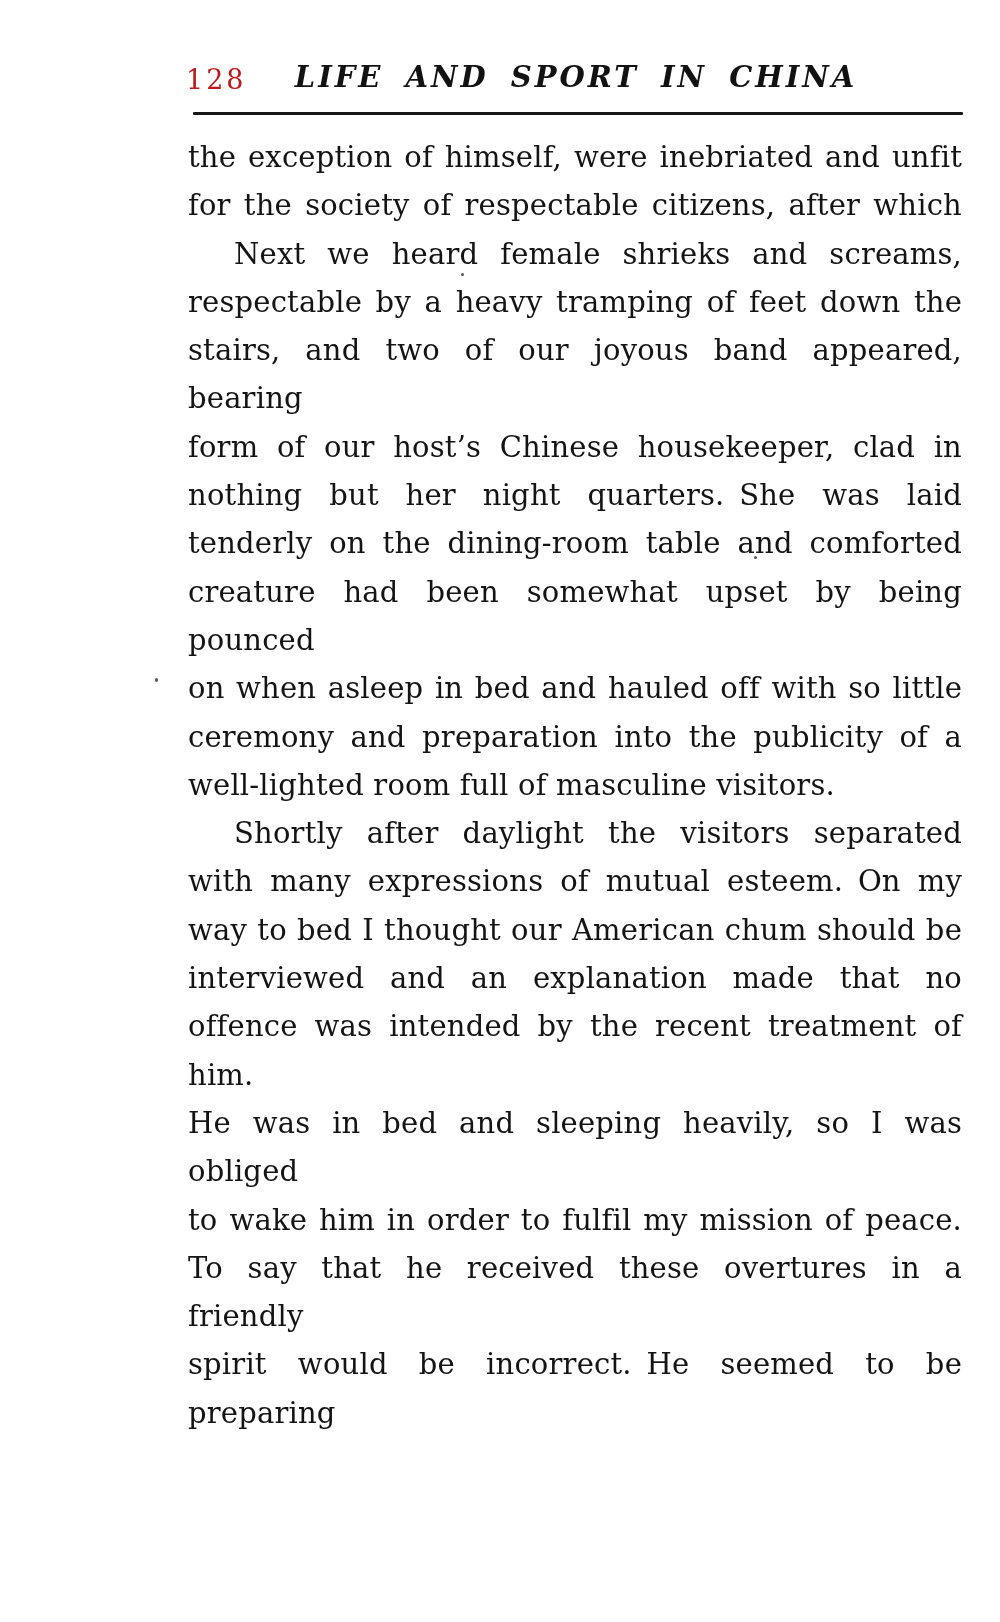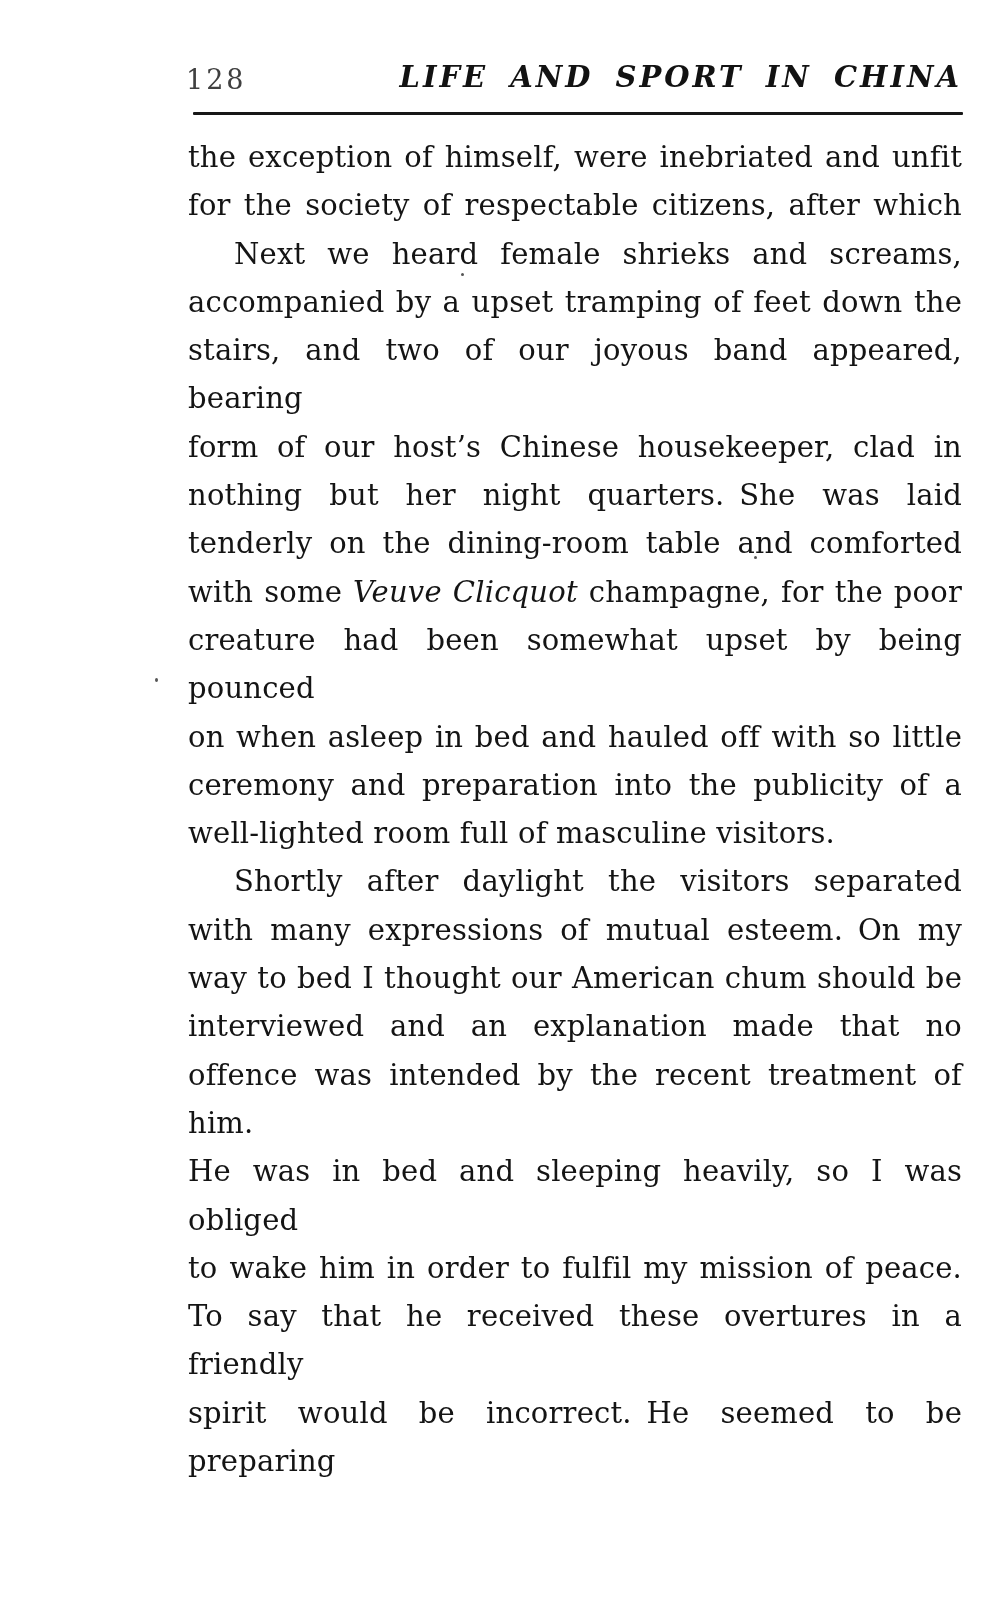--- a/index.html
+++ b/index.html
@@ -15,28 +15,28 @@
     position: absolute;
     inset: 0;
     background: #ffffff;
   }
   .folio {
     position: absolute;
     left: 186px;
     top: 64px;
     font-size: 27px;
     letter-spacing: 3px;
-    color: #404040;
+    color: #b91c1c;
   }
   .running-head {
     position: absolute;
     left: 190px;
     top: 60px;
     width: 772px;
-    text-align: right;
+    text-align: center;
     font-style: italic;
     font-weight: bold;
     font-size: 29px;
     letter-spacing: 3px;
     word-spacing: 9px;
     color: #121212;
     white-space: nowrap;
   }
   .header-rule {
     position: absolute;
@@ -80,26 +80,25 @@
 <body>
 
 <div class="page">
   <div class="folio">128</div>
   <div class="running-head">LIFE AND SPORT IN CHINA</div>
   <div class="header-rule"></div>
   <div class="body-text">
       <div class="line"><span>the exception of himself, were inebriated and unfit</span></div>
       <div class="line"><span>for the society of respectable citizens, after which</span></div>
       <div class="line indent"><span>Next we heard female shrieks and screams,</span></div>
-      <div class="line"><span>accompanied by a upset tramping of feet down the</span></div>
+      <div class="line"><span>respectable by a heavy tramping of feet down the</span></div>
       <div class="line"><span>stairs, and two of our joyous band appeared, bearing</span></div>
       <div class="line"><span>form of our host’s Chinese housekeeper, clad in</span></div>
       <div class="line"><span>nothing but her night quarters. She was laid</span></div>
       <div class="line"><span>tenderly on the dining-room table and comforted</span></div>
-      <div class="line"><span>with some </span><span class="italic">Veuve Clicquot</span><span> champagne, for the poor</span></div>
       <div class="line"><span>creature had been somewhat upset by being pounced</span></div>
       <div class="line"><span>on when asleep in bed and hauled off with so little</span></div>
       <div class="line"><span>ceremony and preparation into the publicity of a</span></div>
       <div class="line endpara"><span>well-lighted room full of masculine visitors.</span></div>
       <div class="line indent"><span>Shortly after daylight the visitors separated</span></div>
       <div class="line"><span>with many expressions of mutual esteem. On my</span></div>
       <div class="line"><span>way to bed I thought our American chum should be</span></div>
       <div class="line"><span>interviewed and an explanation made that no</span></div>
       <div class="line"><span>offence was intended by the recent treatment of him.</span></div>
       <div class="line"><span>He was in bed and sleeping heavily, so I was obliged</span></div>

